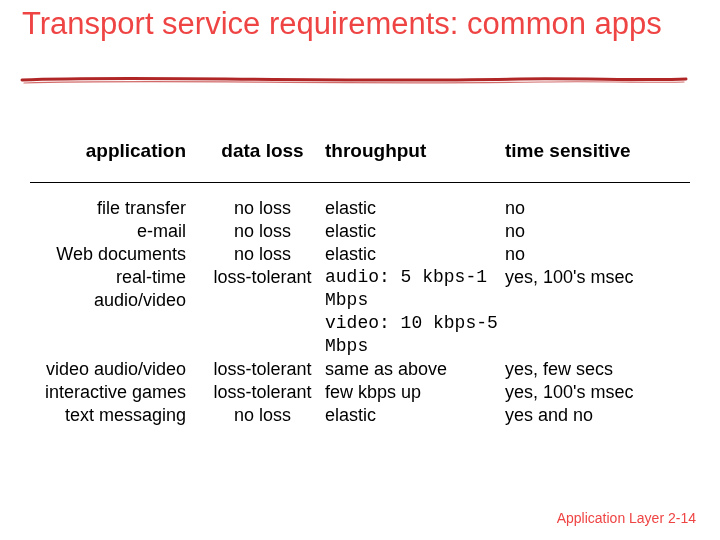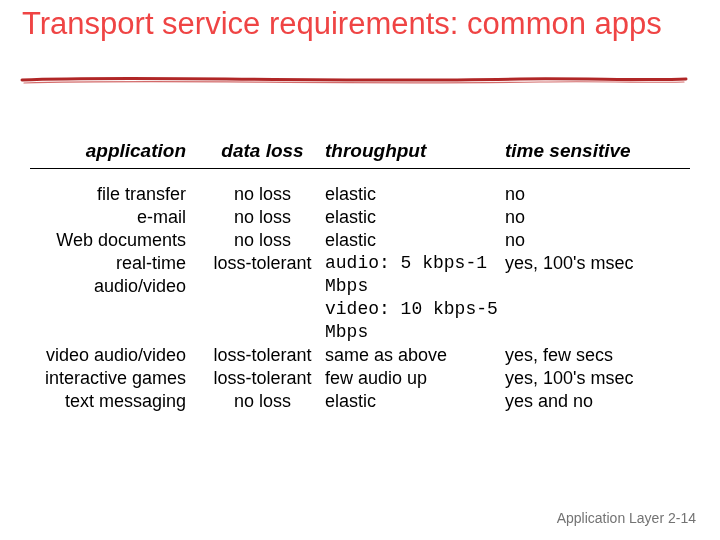--- a/index.html
+++ b/index.html
@@ -47,34 +47,33 @@
     align-items: flex-start;
   }
   .col-app  { width: 170px; text-align: right; padding-right: 14px; box-sizing: border-box; }
   .col-loss { width: 125px; text-align: center; }
   .col-thr  { width: 180px; text-align: left; }
   .col-time { width: 170px; text-align: left; }
   .hrow {
     font-size: 19px;
     font-weight: bold;
     border-bottom: 1.5px solid #000;
-    padding-bottom: 6px;
+    padding-bottom: 20px;
     margin-bottom: 14px;
-    font-style: italic;
   }
   .drow {
     font-size: 18px;
     line-height: 1.28;
   }
   .footer {
     position: absolute;
     right: 24px;
     bottom: 14px;
     font-size: 14px;
-    color: #737373;
+    color: #ef4444;
   }
 </style>
 </head>
 <body>
 <div class="slide">
 
   <div class="title">Transport service requirements: common apps</div>
 
   <div class="underline">
     <svg width="670" height="12" viewBox="0 0 670 12">
@@ -118,21 +117,21 @@
     </div>
     <div class="drow">
       <div class="col-app">video audio/video</div>
       <div class="col-loss">loss-tolerant</div>
       <div class="col-thr">same as above</div>
       <div class="col-time">yes, few secs</div>
     </div>
     <div class="drow">
       <div class="col-app">interactive games</div>
       <div class="col-loss">loss-tolerant</div>
-      <div class="col-thr">few audio up</div>
+      <div class="col-thr">few kbps up</div>
       <div class="col-time">yes, 100's msec</div>
     </div>
     <div class="drow">
       <div class="col-app">text messaging</div>
       <div class="col-loss">no loss</div>
       <div class="col-thr">elastic</div>
       <div class="col-time">yes and no</div>
     </div>
   </div>
 

